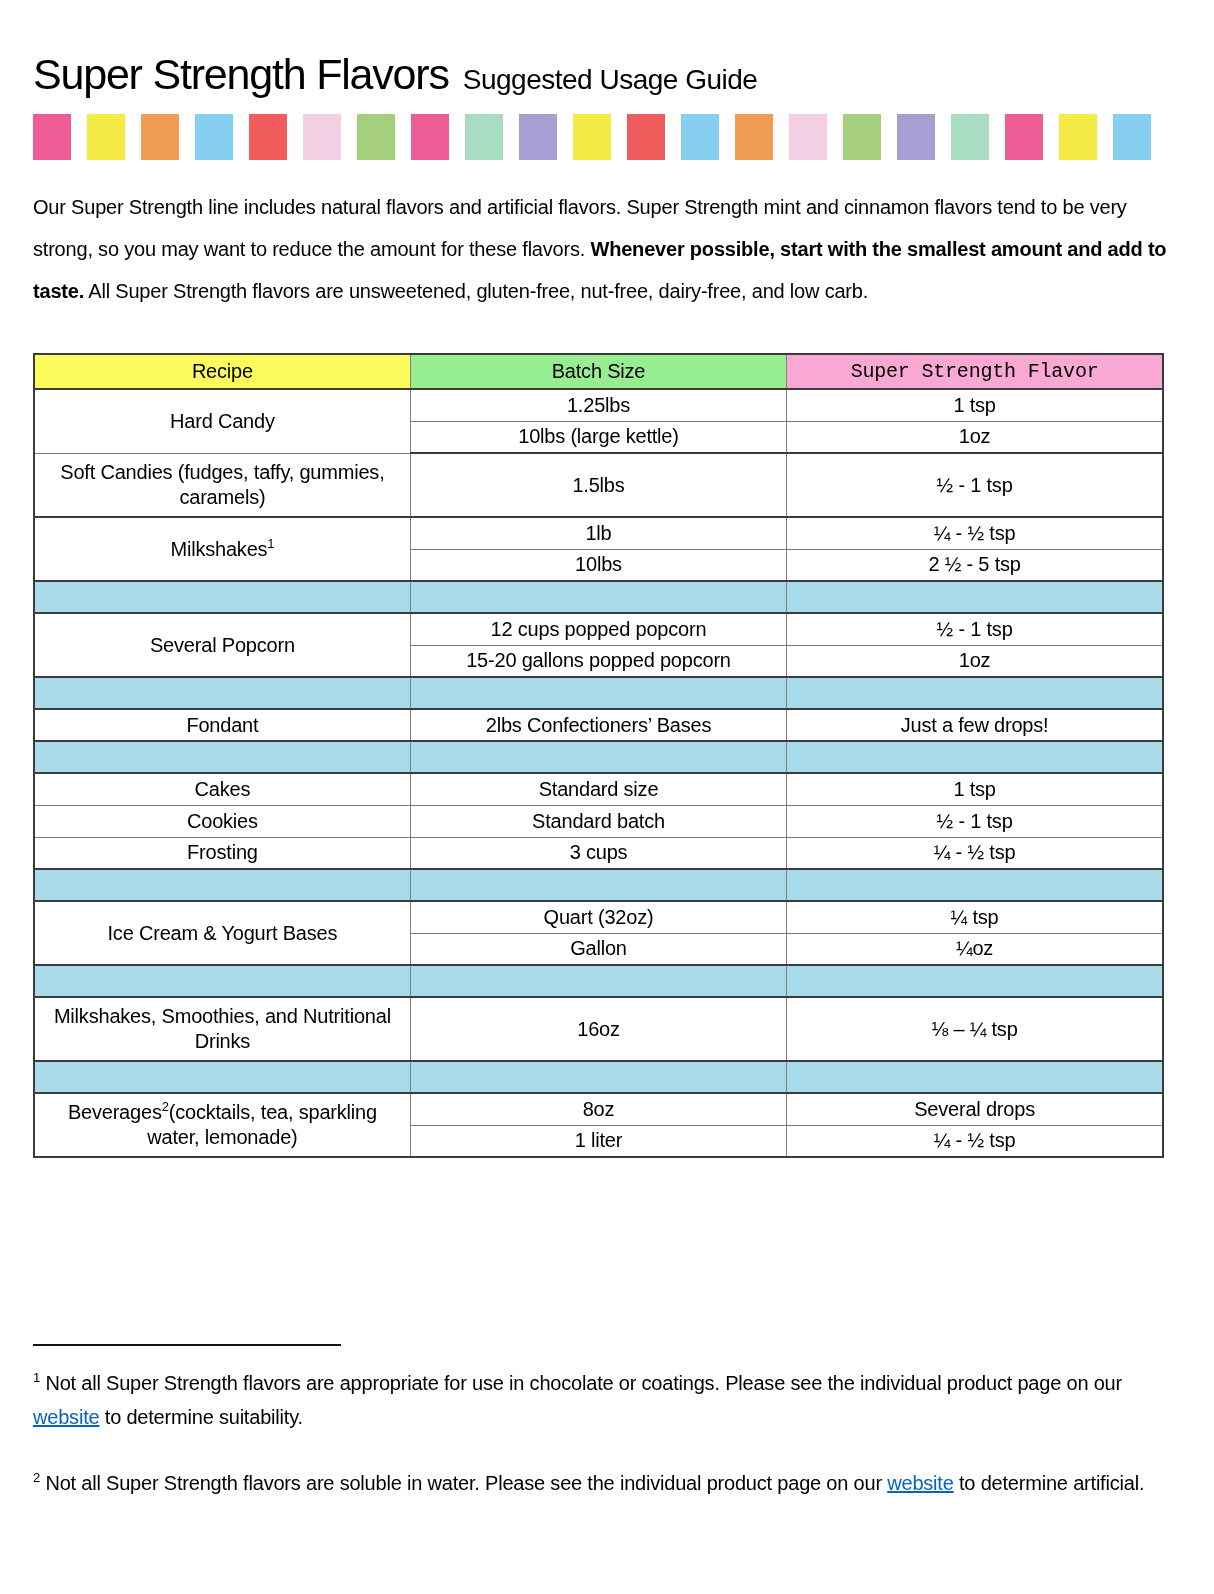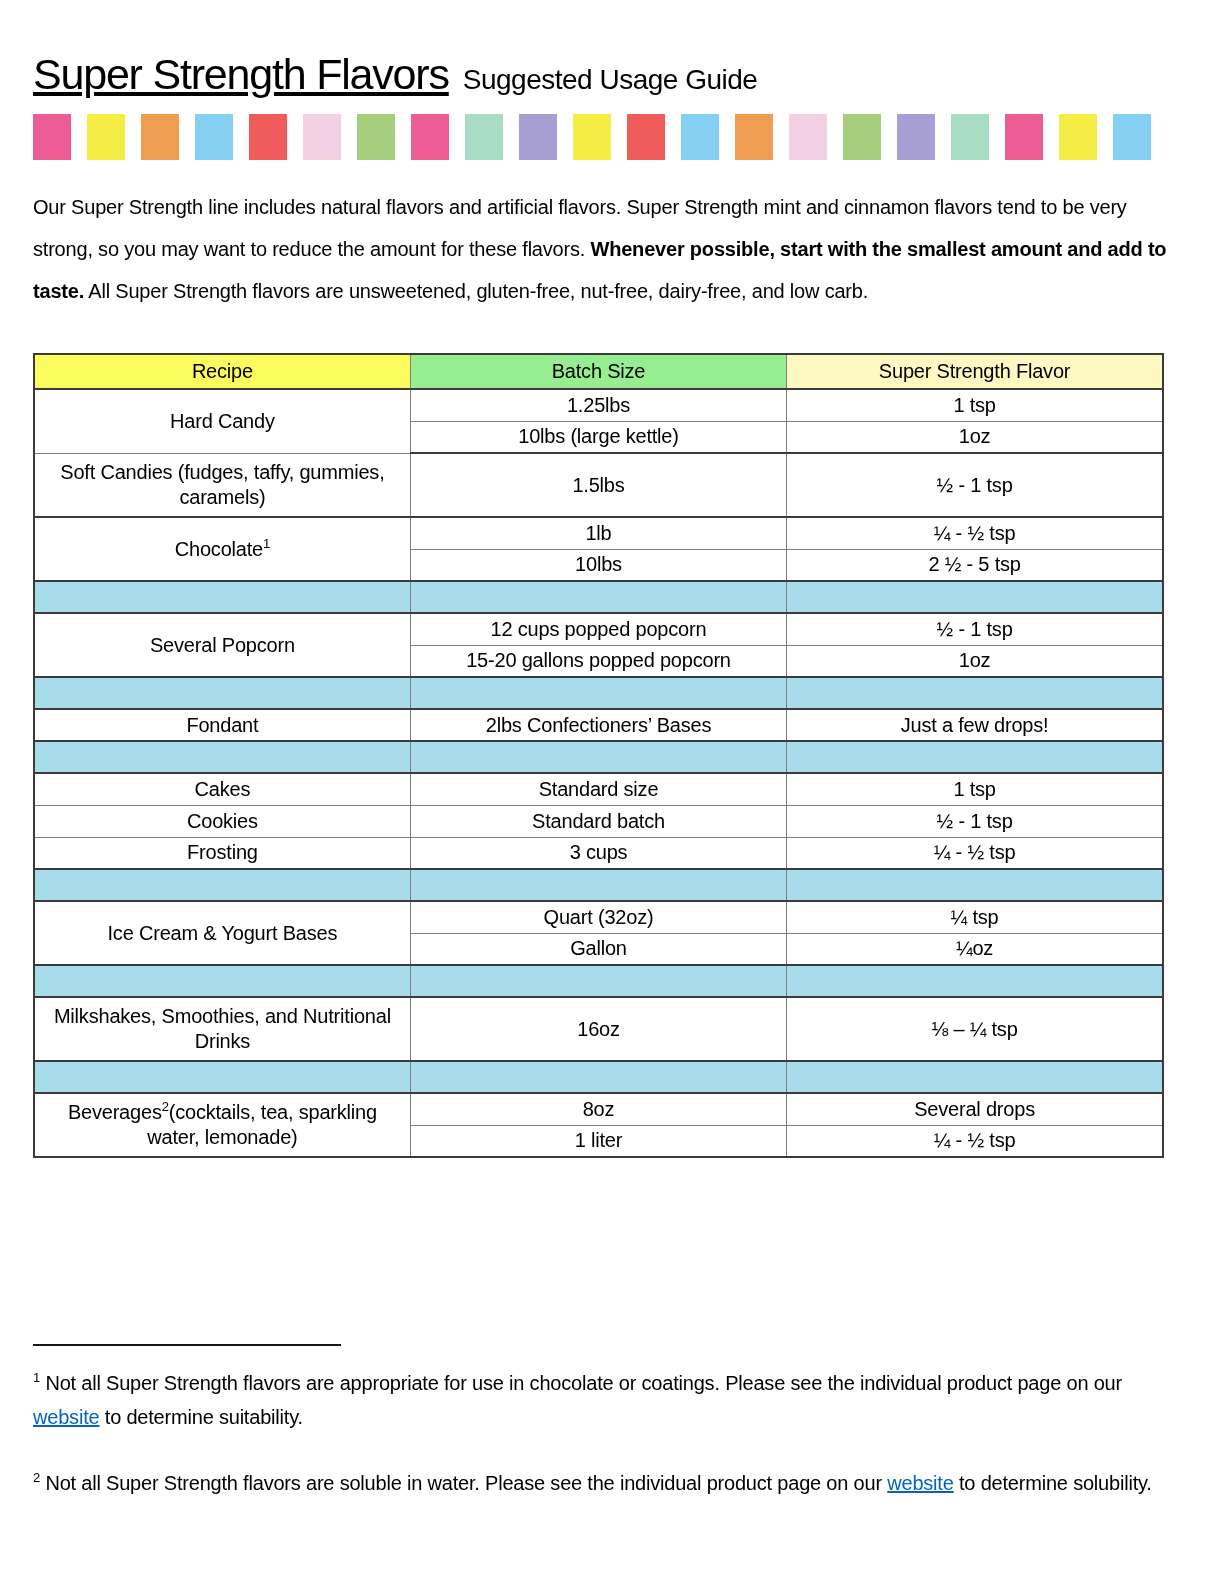--- a/index.html
+++ b/index.html
@@ -6,21 +6,21 @@
   body {
     width: 1214px;
     font-family: "Liberation Sans", sans-serif;
     color: #000;
     -webkit-font-smoothing: antialiased;
   }
   .page { padding: 50px 33px 60px 33px; }
 
   
   .title-row { display: flex; align-items: baseline; gap: 14px; white-space: nowrap; }
-  .title { font-size: 43px; font-weight: 400; letter-spacing: -1.2px; text-decoration: underline; }
+  .title { font-size: 43px; font-weight: 400; letter-spacing: -1.2px; }
   .subtitle { font-size: 28px; font-weight: 400; letter-spacing: -0.5px; }
 
   
   .stripe { display: flex; gap: 16px; margin-top: 15px; overflow: hidden; }
   .sq { width: 38px; height: 46px; flex: 0 0 auto; }
 
   
   .intro {
     margin-top: 26px;
     font-size: 20px;
@@ -116,21 +116,21 @@
   <table class="usage">
     <colgroup>
         <col>
         <col>
         <col>
       </colgroup>
     <thead>
       <tr>
         <th style="background: rgb(251, 251, 94);">Recipe</th>
         <th style="background: rgb(151, 238, 144);">Batch Size</th>
-        <th style="background: #fef9c3;">Super Strength Flavor</th>
+        <th style="background: #f9a8d4; font-family: Liberation Mono, monospace;">Super Strength Flavor</th>
       </tr>
     </thead>
     <tbody>
 
       <tr>
         <td class="recipe" rowspan="2">Hard Candy</td>
         <td>1.25lbs</td>
         <td>1 tsp</td>
       </tr>
       <tr class="groupend">
@@ -138,21 +138,21 @@
         <td>1oz</td>
       </tr>
 
       <tr class="tall groupend">
         <td class="recipe">Soft Candies (fudges, taffy, gummies, caramels)</td>
         <td>1.5lbs</td>
         <td>½ - 1 tsp</td>
       </tr>
 
       <tr>
-        <td class="recipe" rowspan="2"><span>Chocolate</span><sup>1</sup></td>
+        <td class="recipe" rowspan="2"><span>Milkshakes</span><sup>1</sup></td>
         <td>1lb</td>
         <td>¼ - ½ tsp</td>
       </tr>
       <tr class="groupend">
         <td>10lbs</td>
         <td>2 ½ - 5 tsp</td>
       </tr>
 
       <tr class="spacer">
         <td style="background: rgb(168, 220, 234);"></td>
@@ -246,16 +246,16 @@
       <tr>
         <td>1 liter</td>
         <td>¼ - ½ tsp</td>
       </tr>
     </tbody>
   </table>
 
   <div class="footnotes">
     <hr class="fn-divider">
     <p class="footnote"><sup>1</sup><span> Not all Super Strength flavors are appropriate for use in chocolate or coatings. Please see the individual product page on our </span><a href="#" class="weblink" style="color: rgb(5, 99, 193);">website</a><span> to determine suitability.</span></p>
-    <p class="footnote"><sup>2</sup><span> Not all Super Strength flavors are soluble in water. Please see the individual product page on our </span><a href="#" class="weblink" style="color: rgb(5, 99, 193);">website</a><span> to determine solubility.</span></p>
+    <p class="footnote"><sup>2</sup><span> Not all Super Strength flavors are soluble in water. Please see the individual product page on our </span><a href="#" class="weblink" style="color: rgb(5, 99, 193);">website</a><span> to determine artificial.</span></p>
   </div>
 
 </div>
 
 </body></html>

